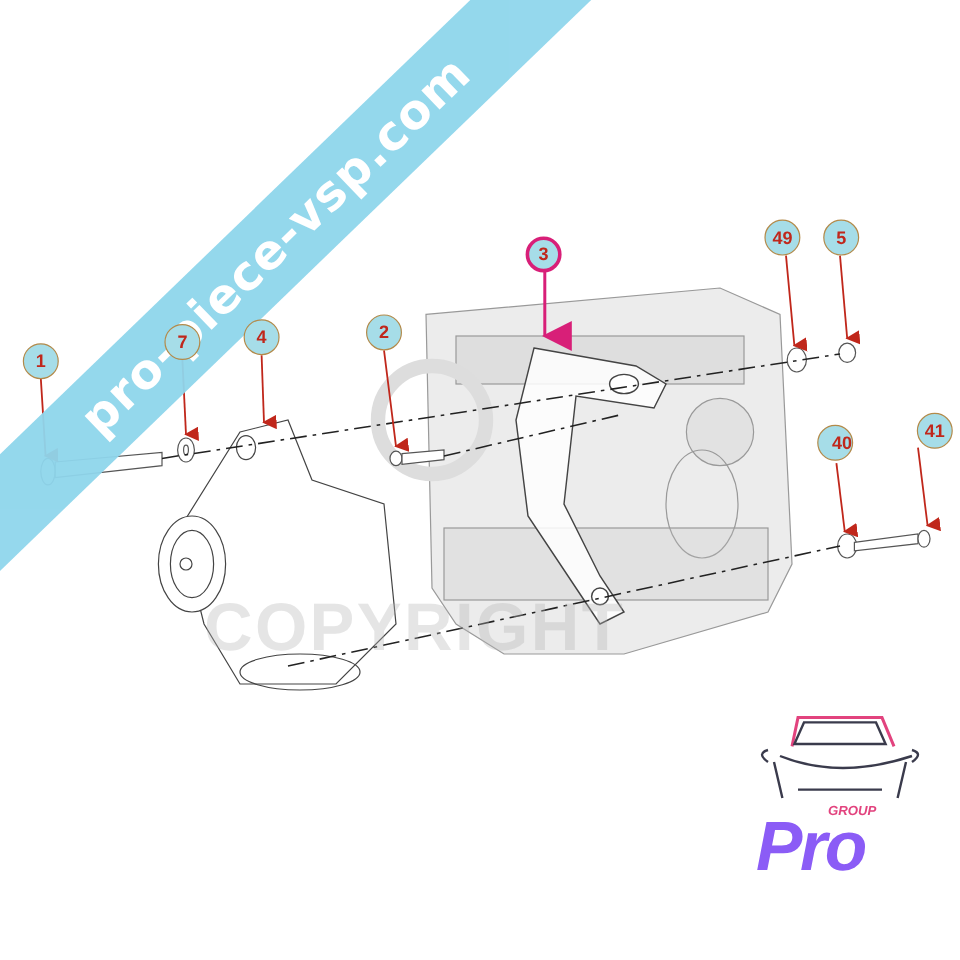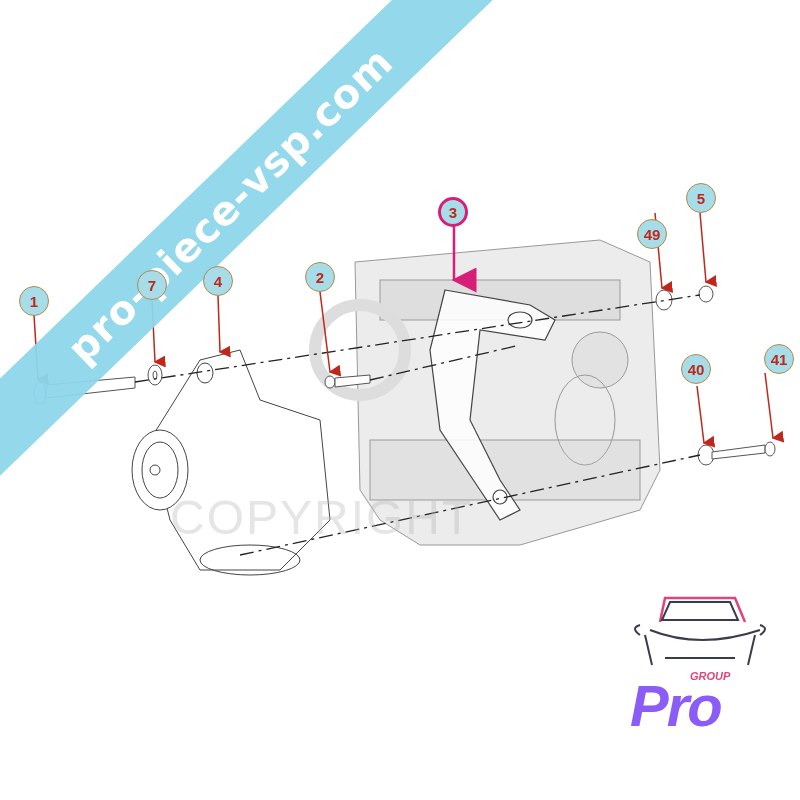--- a/index.html
+++ b/index.html
@@ -2,21 +2,21 @@
 <html><head>
 <meta charset="utf-8">
 <style>
   html,body{margin:0;padding:0;background:#fff;}
   body{width:800px;height:800px;position:relative;overflow:hidden;font-family:"Liberation Sans",sans-serif;}
   .diagram{position:absolute;left:0;top:0;width:800px;height:800px;}
   .watermark-band{position:absolute;left:-130px;top:170px;width:720px;height:70px;background:#8fd6ec;transform:rotate(-44deg);transform-origin:center;opacity:0.95;display:flex;align-items:center;justify-content:center;}
   .watermark-band span{color:#fff;font-family:"DejaVu Sans",sans-serif;font-weight:bold;font-size:40px;letter-spacing:1px;white-space:nowrap;}
   .callout{position:absolute;width:30px;height:30px;border-radius:50%;background:#a6dde8;border:1.5px solid #b38a4a;display:flex;align-items:center;justify-content:center;color:#c0271b;font-weight:bold;font-size:15px;box-sizing:border-box;}
   .callout.highlight{border:3px solid #d81f78;background:#a6dde8;}
-  .copyright{position:absolute;left:170px;top:490px;font-size:48px;color:rgba(180,180,180,0.35);font-weight:normal;letter-spacing:2px;}
+  .copyright{position:absolute;left:170px;top:490px;font-size:56px;color:rgba(180,180,180,0.35);font-weight:bold;letter-spacing:2px;}
   .logo{position:absolute;left:610px;top:590px;width:180px;height:180px;}
   .logo .pro{position:absolute;left:20px;top:82px;font-size:58px;font-weight:bold;font-style:italic;color:#8b5cf6;letter-spacing:-2px;}
   .logo .vsp{position:absolute;left:18px;top:128px;font-size:56px;font-weight:bold;color:#5ec3e6;letter-spacing:2px;}
   .logo .group{position:absolute;left:80px;top:80px;font-size:11px;font-weight:bold;font-style:italic;color:#e2437e;}
 </style>
 </head>
 <body>
 
 <div class="diagram">
   <svg width="800" height="800" viewBox="0 0 800 800">
@@ -101,27 +101,27 @@
   </div>
 <div class="callout" style="left:203px;top:266px;">
     <span>4</span>
   </div>
 <div class="callout" style="left:305px;top:262px;">
     <span>2</span>
   </div>
 <div class="callout highlight" style="left:438px;top:197px;">
     <span>3</span>
   </div>
-<div class="callout" style="left:637px;top:183px;margin-top:36px;">
+<div class="callout" style="left:637px;top:183px;">
     <span>49</span>
   </div>
 <div class="callout" style="left:686px;top:183px;">
     <span>5</span>
   </div>
-<div class="callout" style="left:681px;top:354px;">
+<div class="callout" style="left:681px;top:354px;justify-content:flex-end;">
     <span>40</span>
   </div>
 <div class="callout" style="left:764px;top:344px;">
     <span>41</span>
   </div>
 
 <div class="logo">
   <svg width="180" height="90" viewBox="0 0 180 90">
     <path d="M50,32 L55,8 L125,8 L135,32" fill="none" stroke="#e2437e" stroke-width="2.5"></path>
     <path d="M60,12 L120,12 L128,30 L52,30 Z" fill="none" stroke="#3a3b4c" stroke-width="2"></path>

